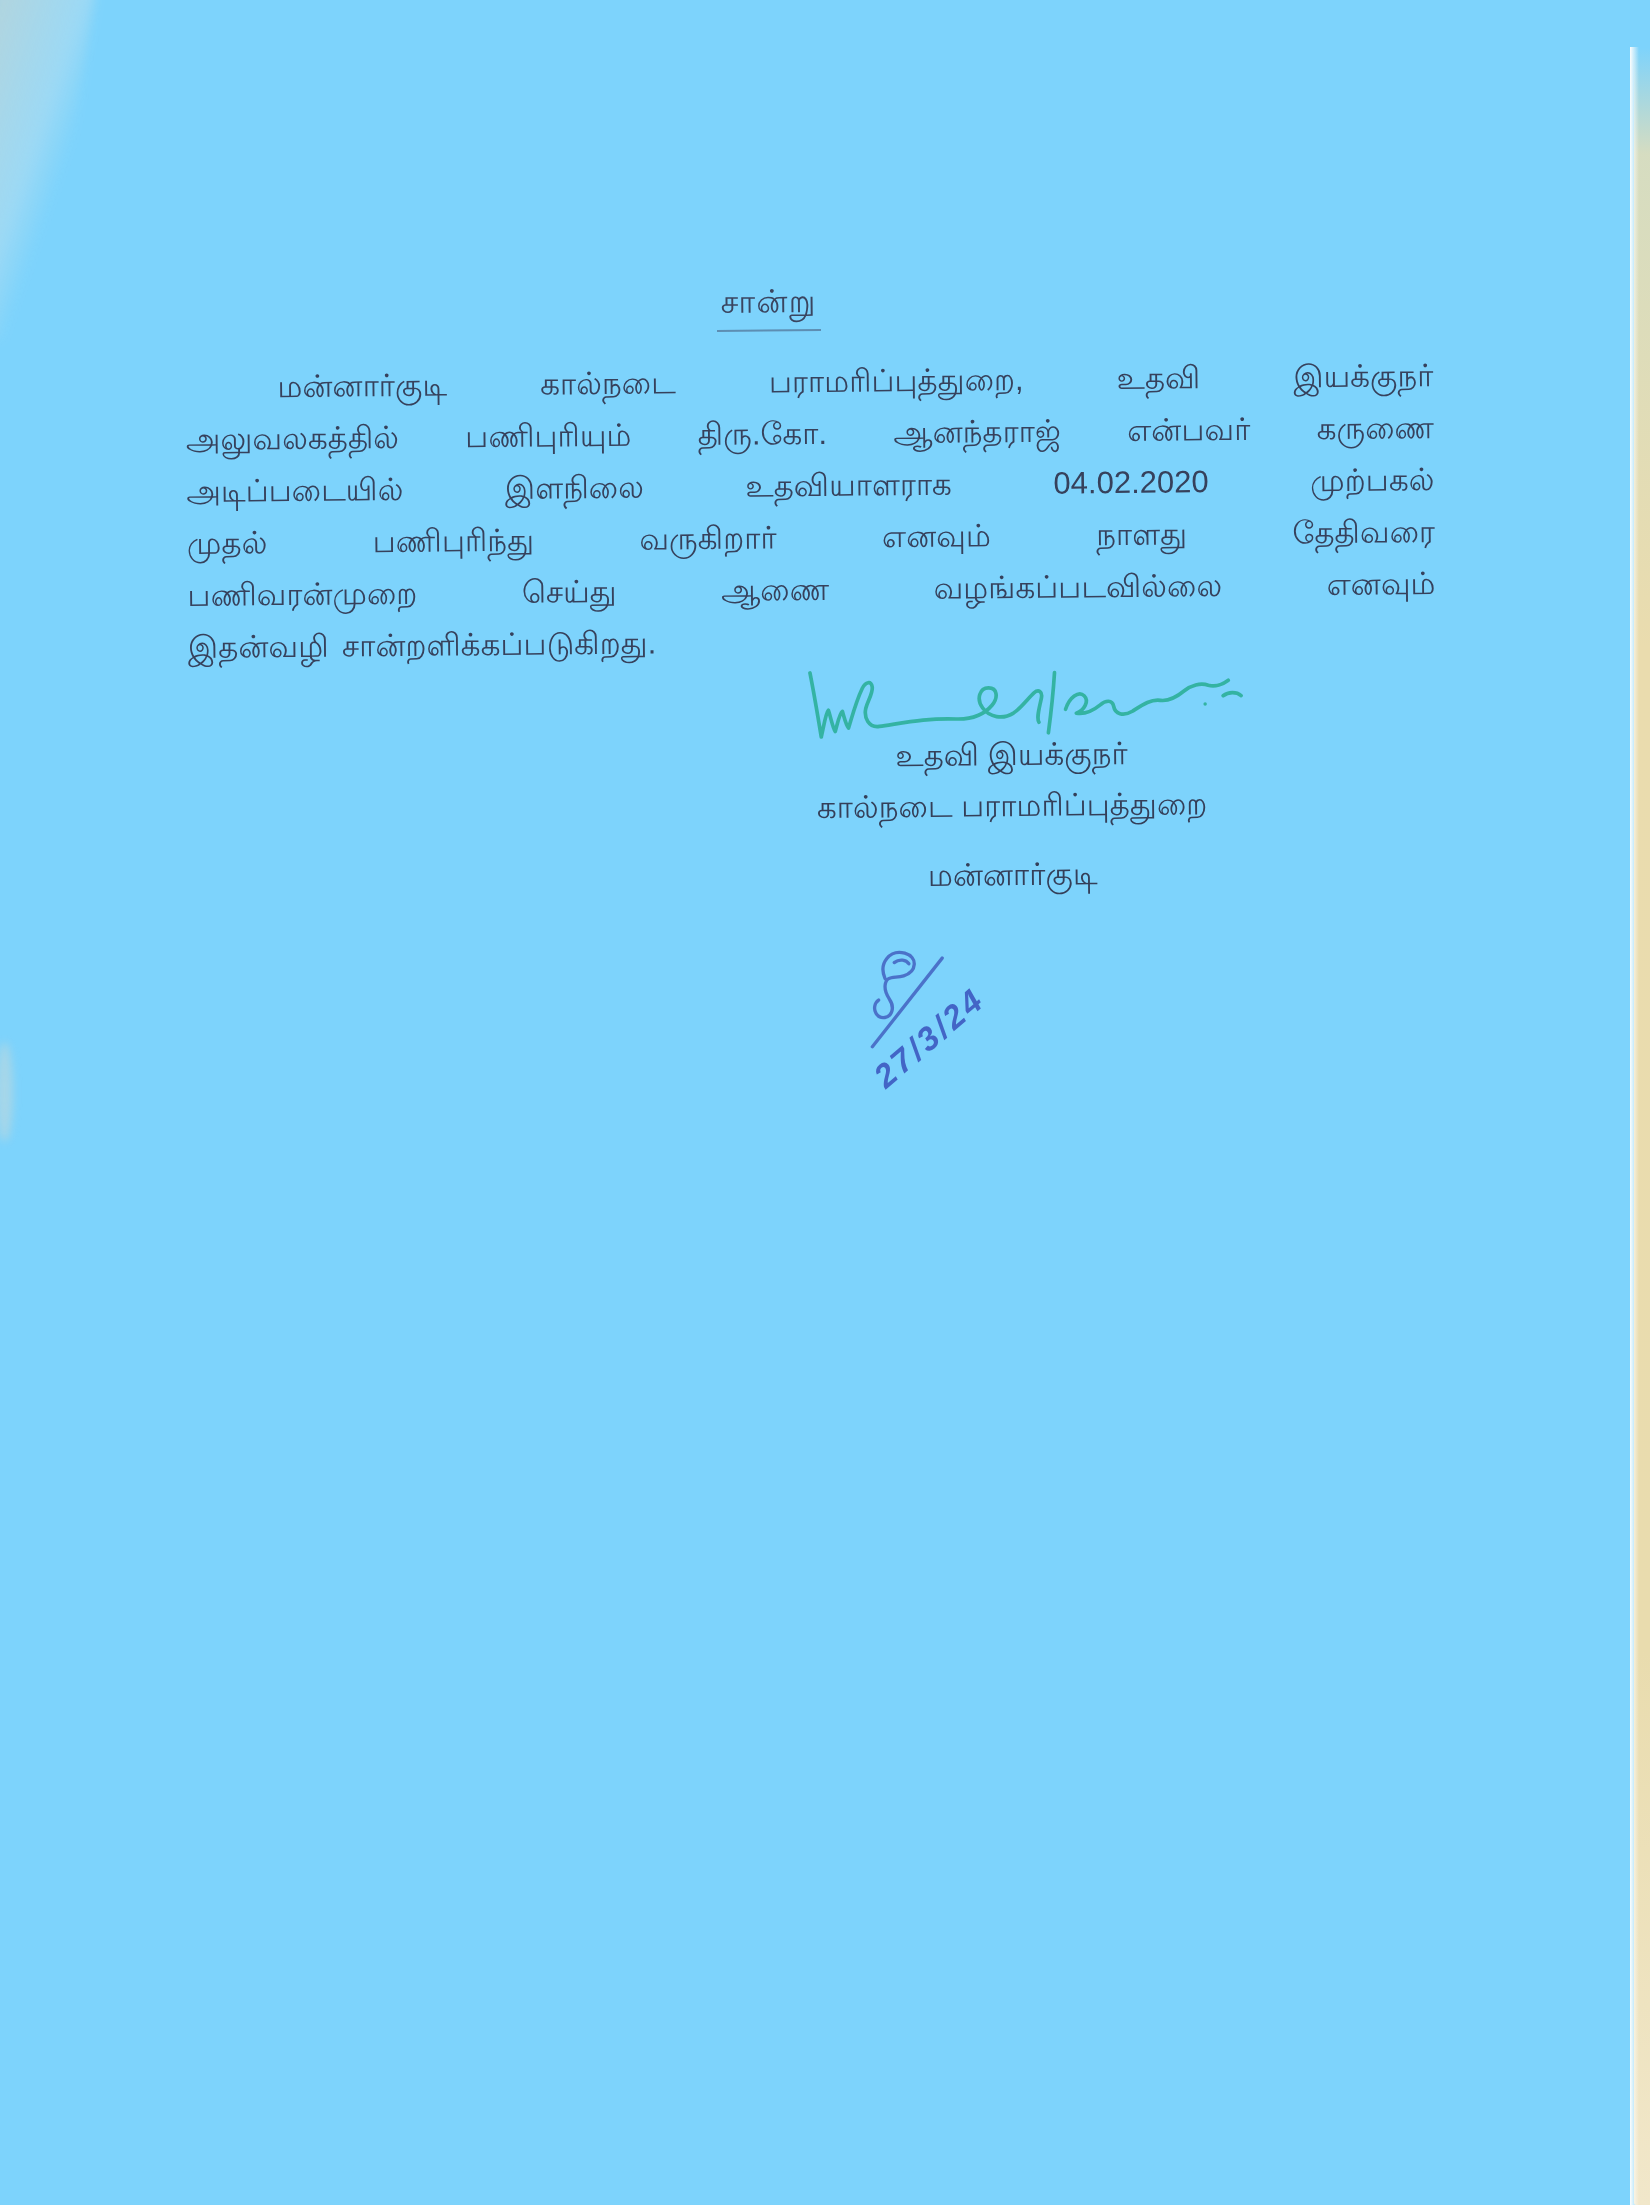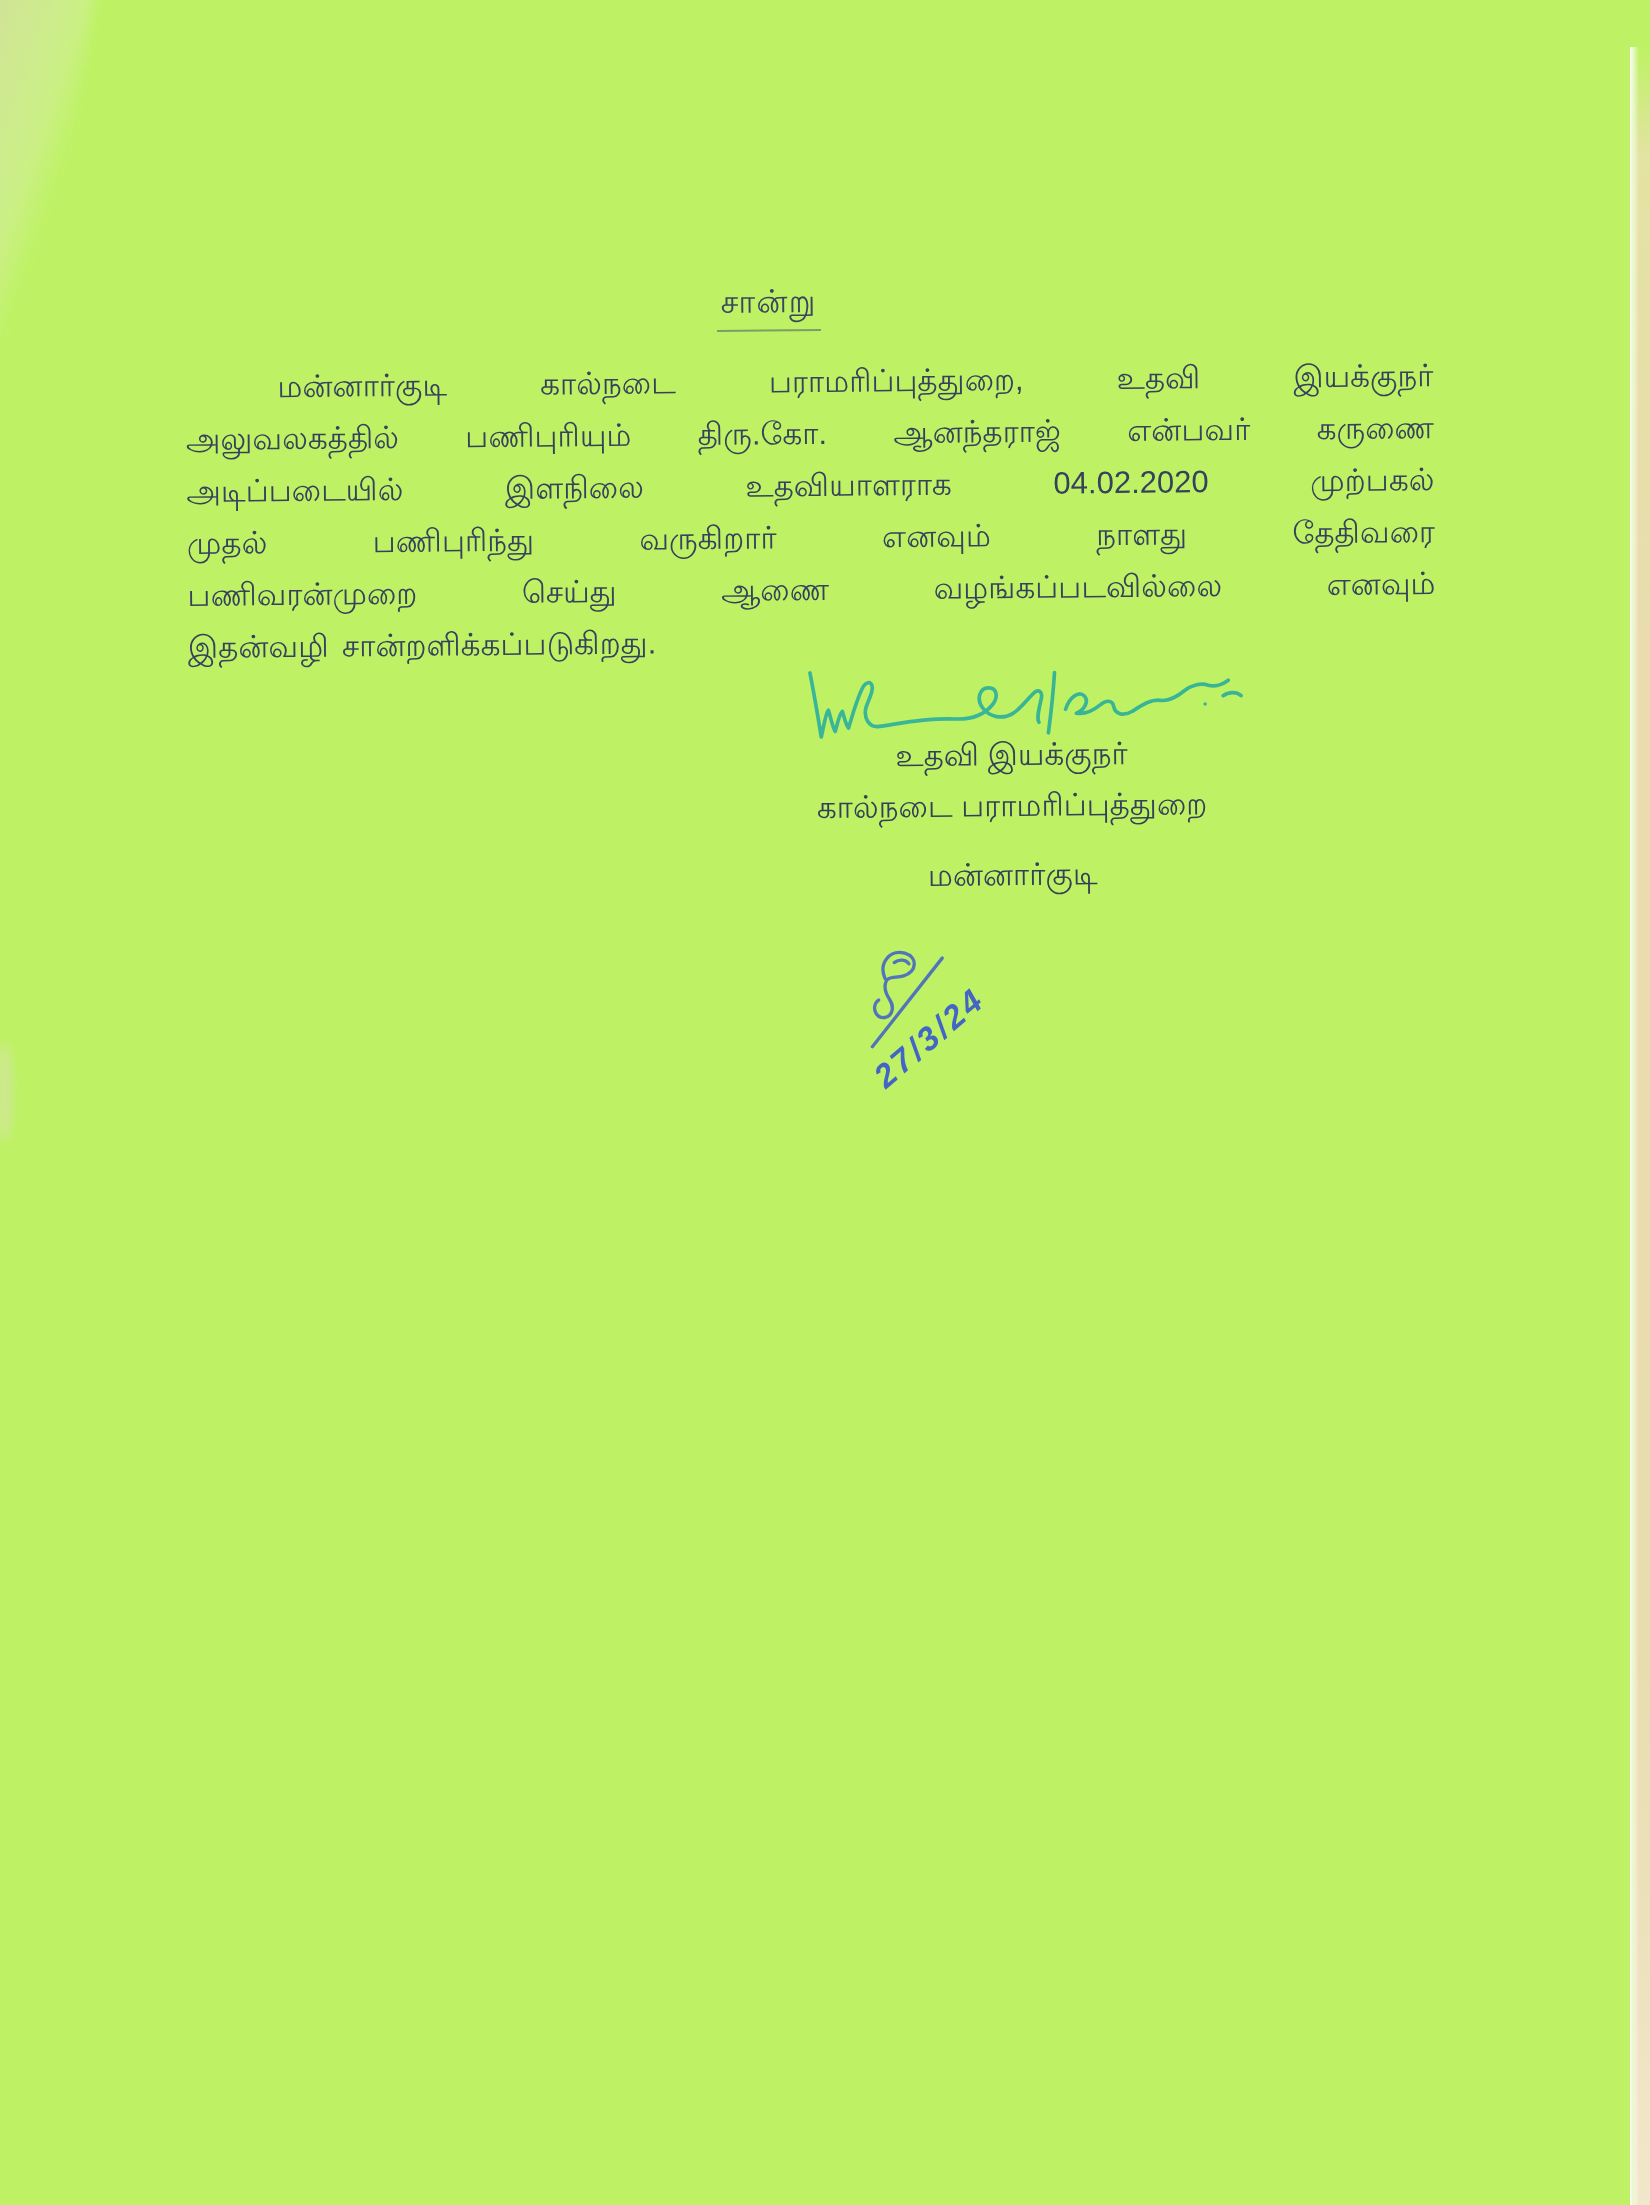--- a/index.html
+++ b/index.html
@@ -1,19 +1,19 @@
 <!DOCTYPE html>
 <html style="font-size:10.7px"><head>
 <meta charset="utf-8">
 <style>
   html,body{margin:0;padding:0;background:#ffffff;}
   .page{
     position:relative;
     width:1651px;height:2205px;
-    background:#bef264;
+    background:#7dd3fc;
     overflow:hidden;
     font-family:"Liberation Sans", sans-serif;
   }
   
   .edge-strip{
     position:absolute;top:47px;right:0;width:17.4px;height:2158px;
     background:
       linear-gradient(to bottom, rgba(236,223,178,0) 0px, rgba(236,223,178,.8) 107px, #eadcae 601px, #e9dcae 1604px, #f1e7ca 100%);
     border-radius:2px 0 0 2px;
   }

